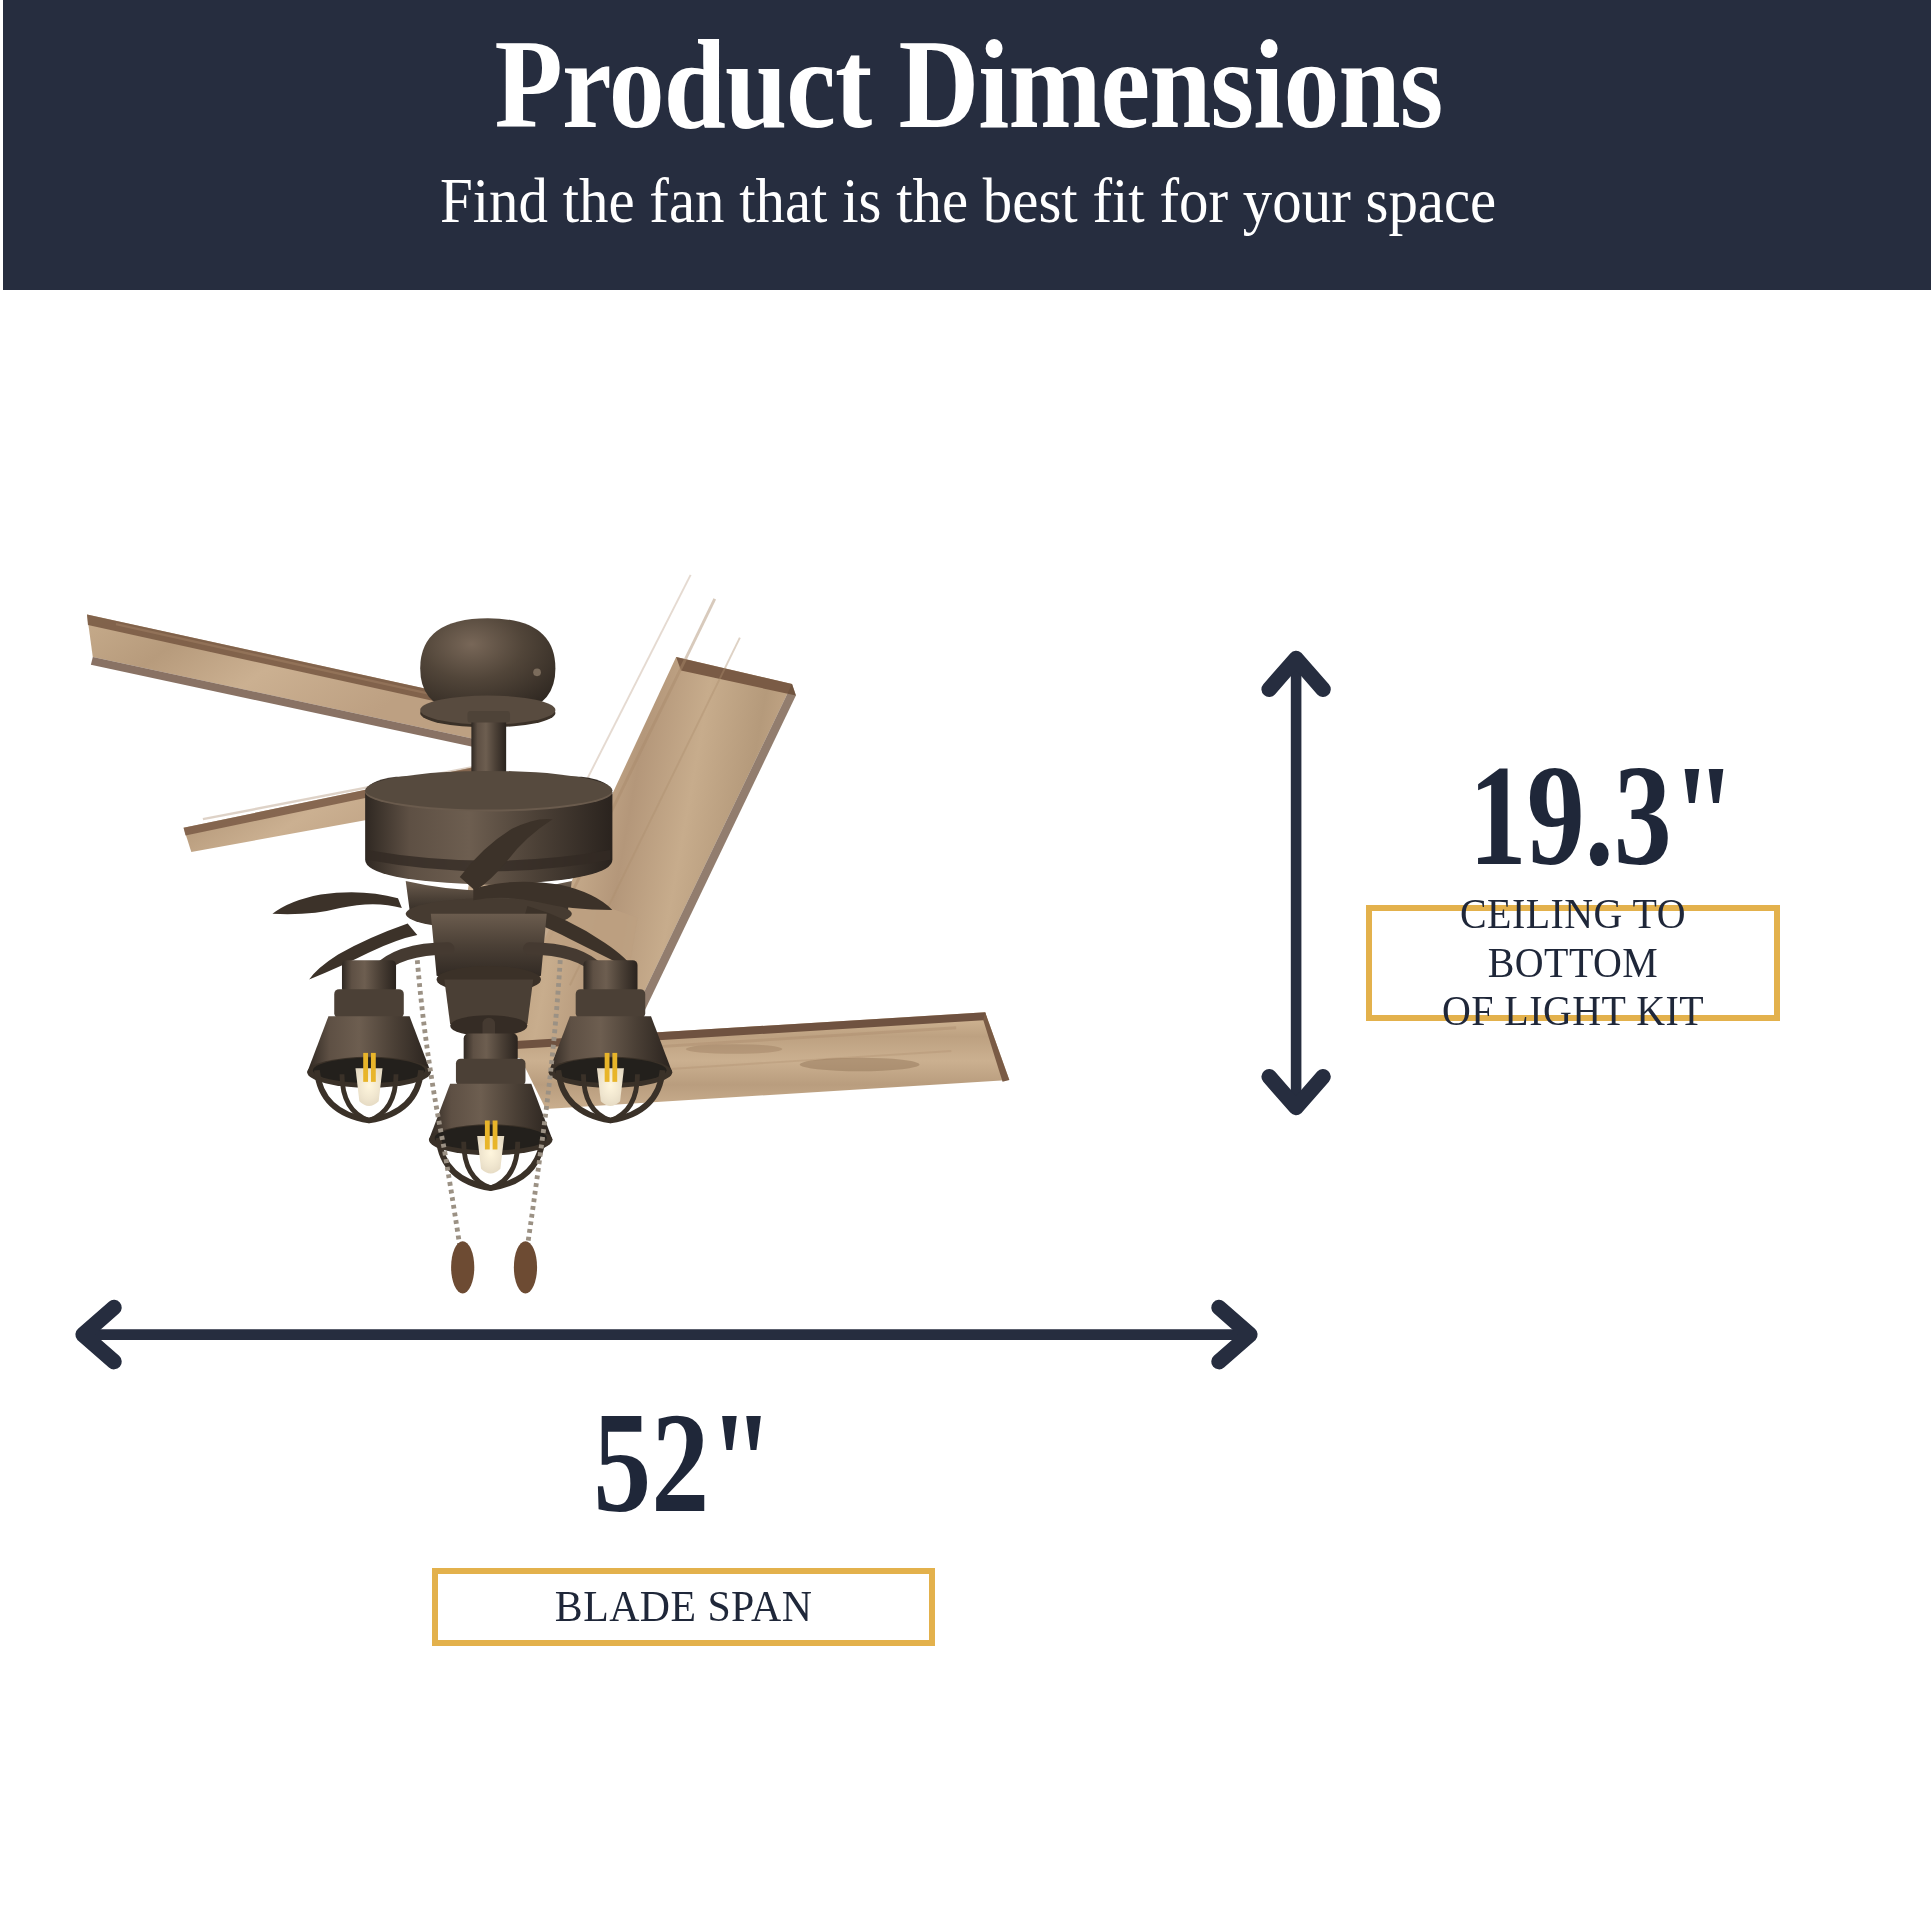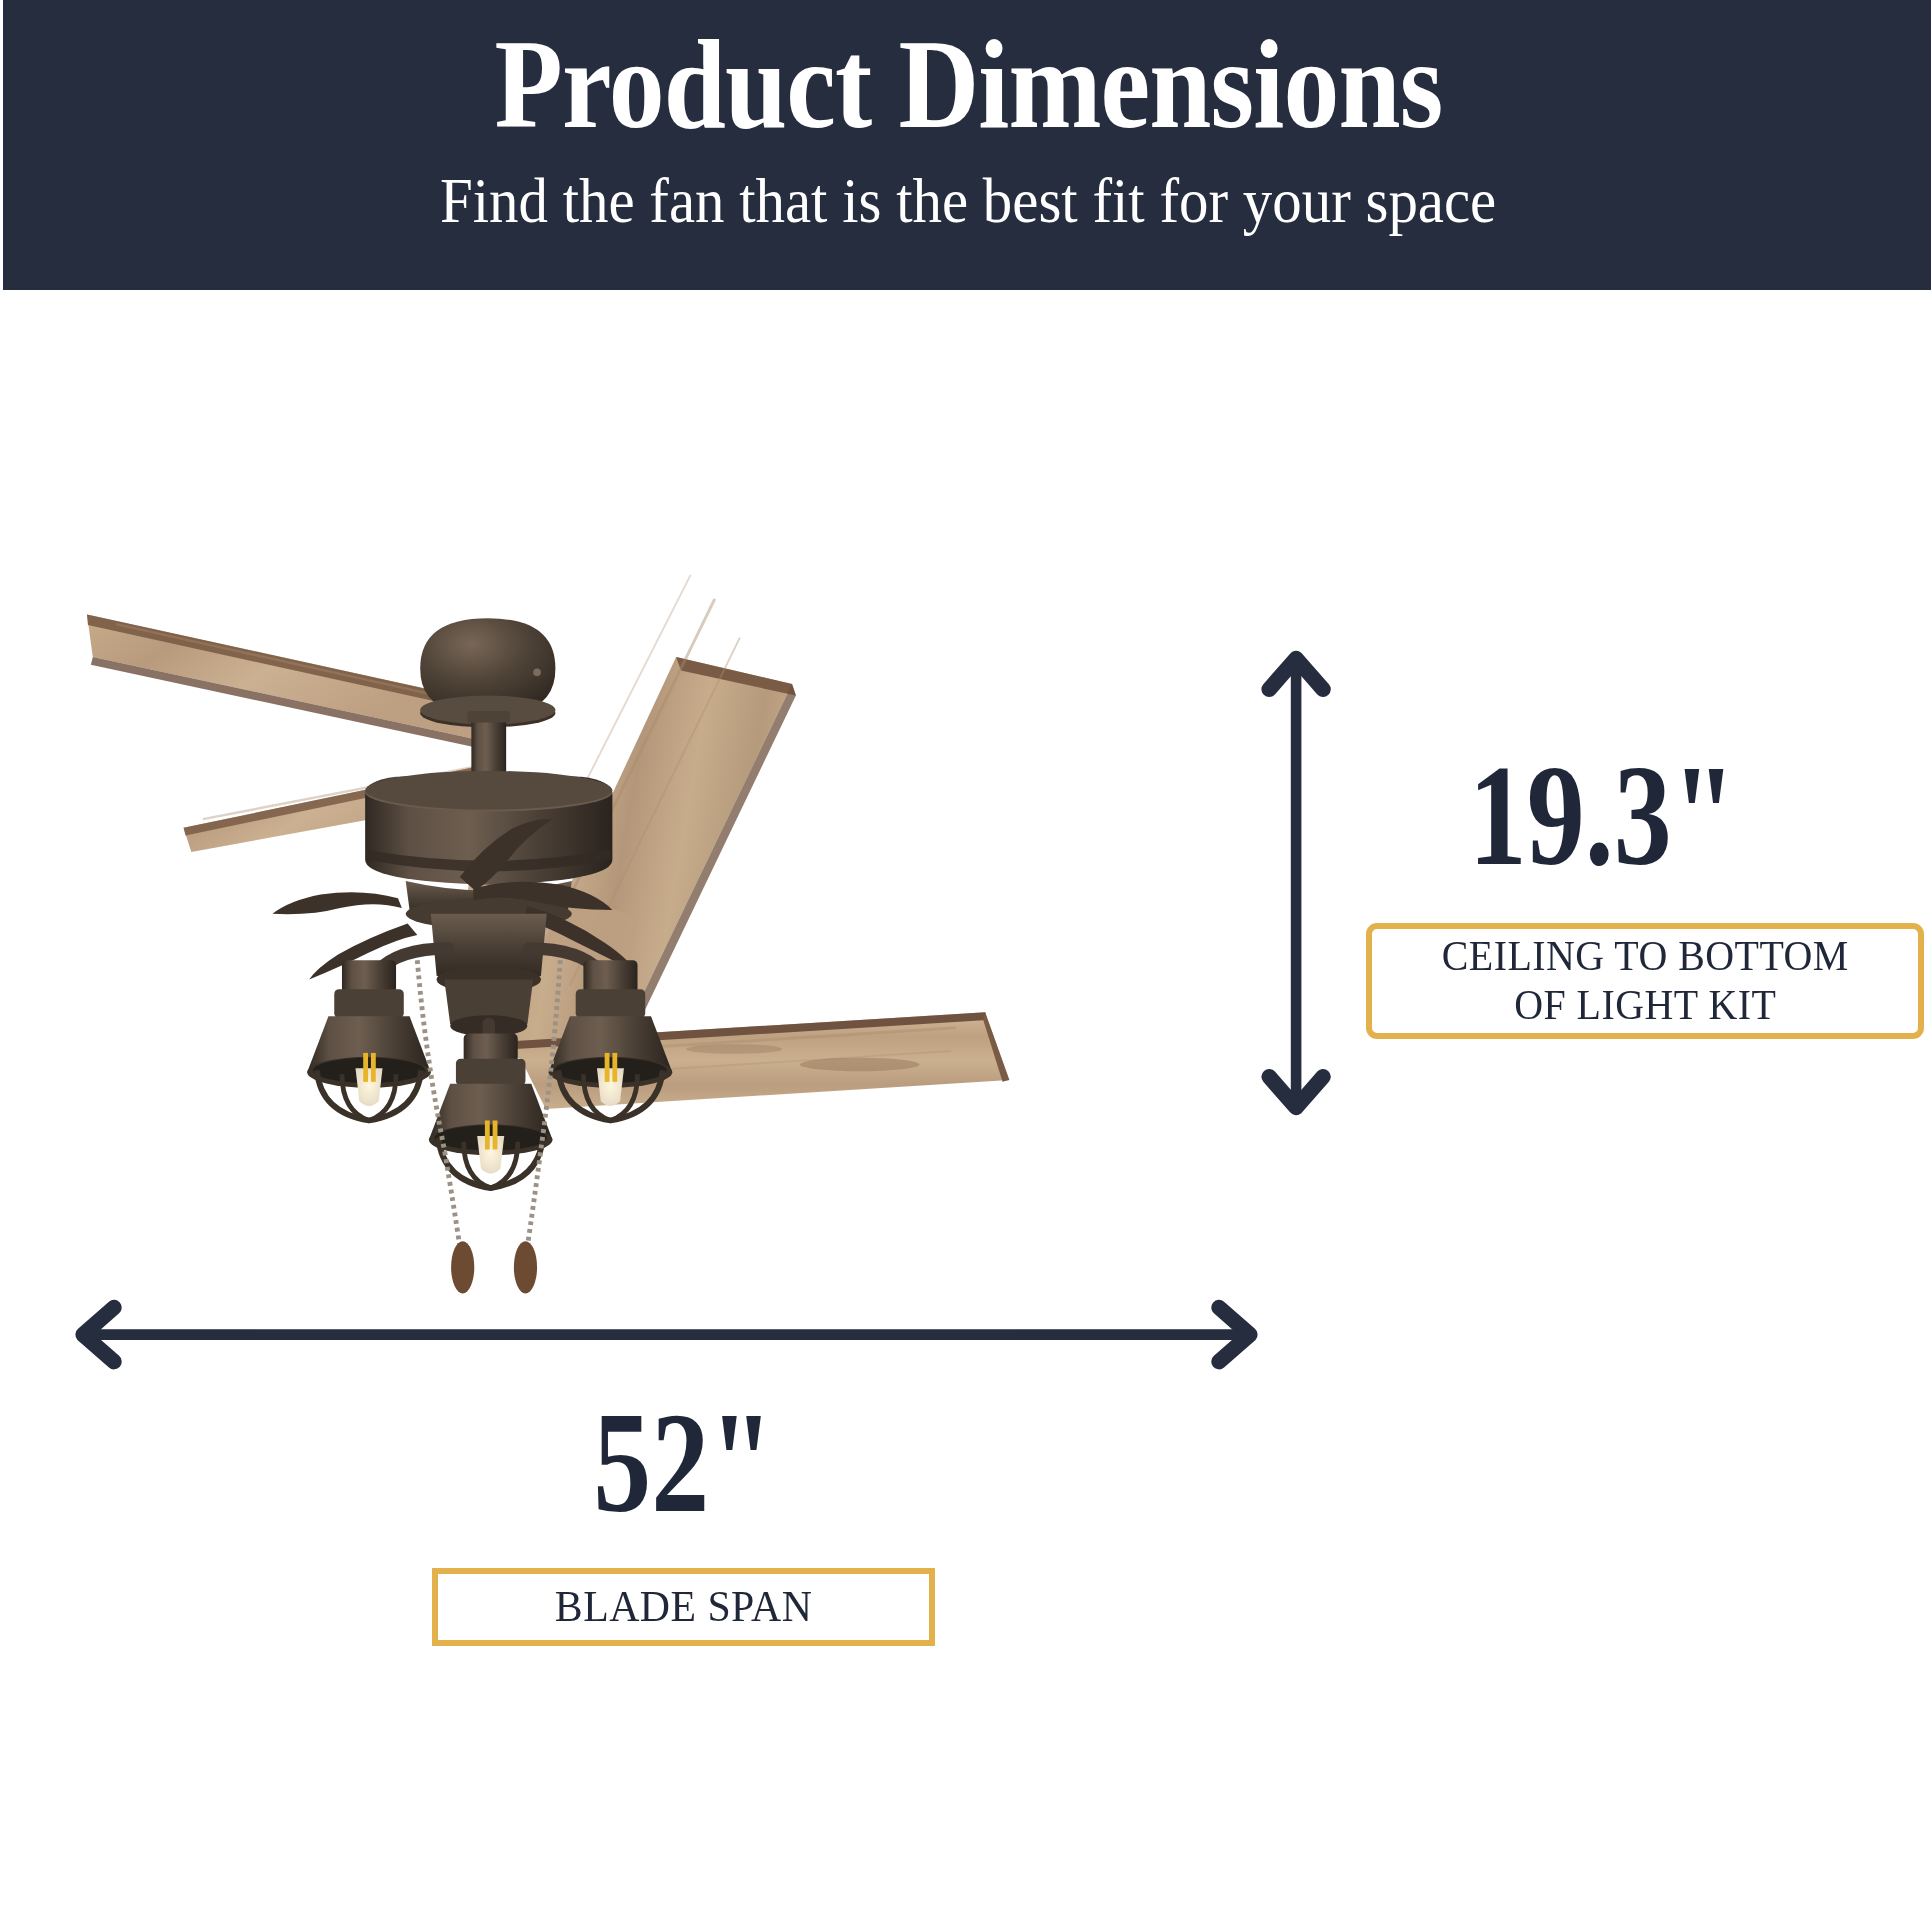--- a/index.html
+++ b/index.html
@@ -109,24 +109,23 @@
     left: 1366px;
     top: 743px;
     width: 473px;
   }
   #height-value {
     font-size: 145px;
     text-align: center;
     transform-origin: center top;
   }
   #height-box {
-    margin-top: 35px;
-    width: 558px;
+    margin-top: 17px;
+    width: 414px;
     height: 116px;
-    border-radius: 11px;
   }
   #height-box-label { font-size: 42px; }
 
   
   #width-measure {
     position: absolute;
     left: 432px;
     top: 1390px;
     width: 503px;
   }

